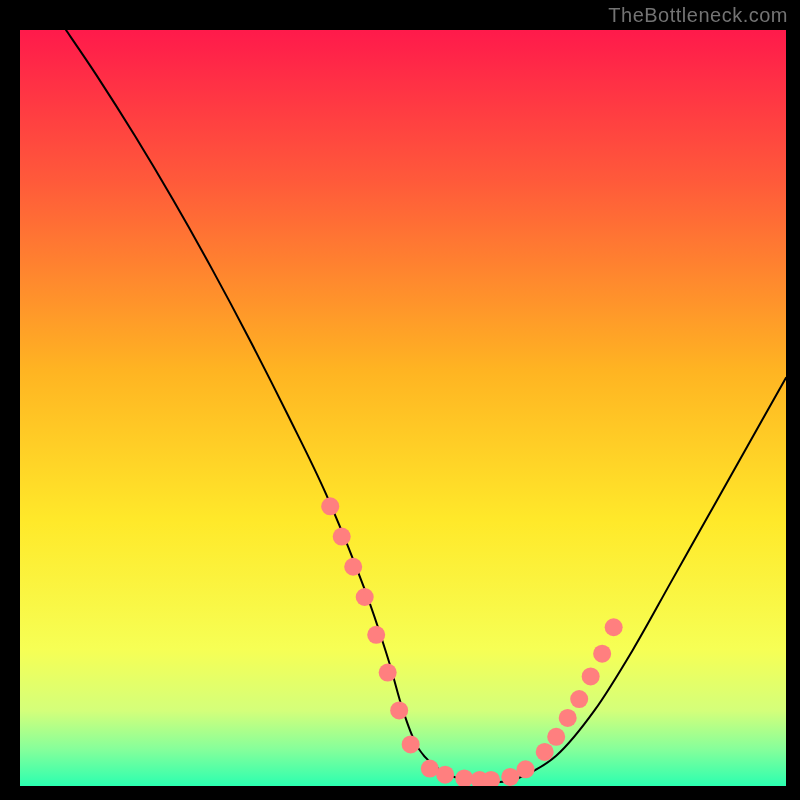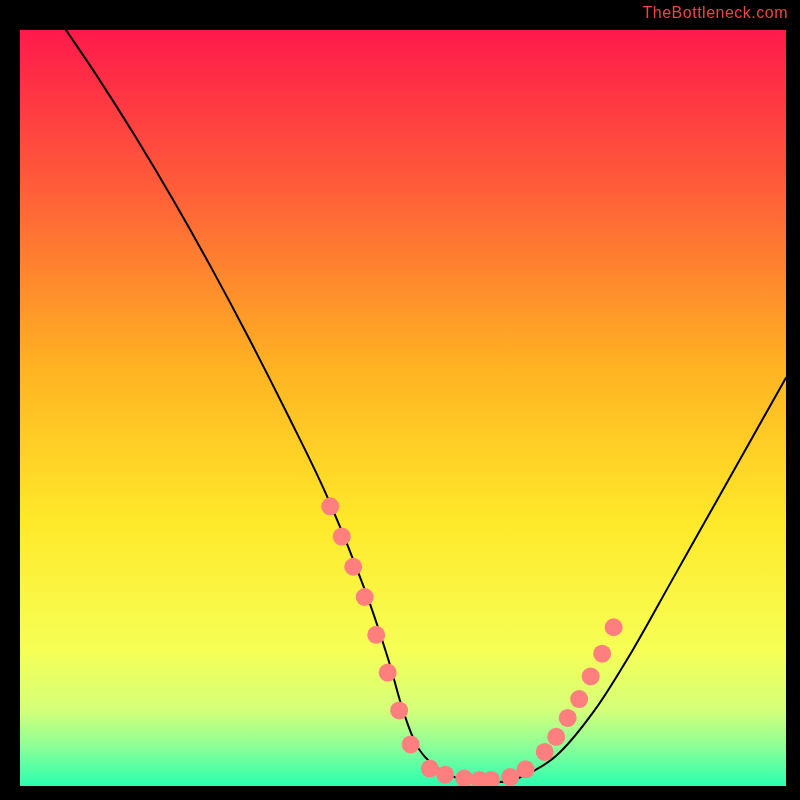--- a/index.html
+++ b/index.html
@@ -14,22 +14,22 @@
   .stage {
     position: relative;
     width: 800px;
     height: 800px;
     background: #000;
   }
   .watermark {
     position: absolute;
     top: 4px;
     right: 12px;
-    color: #ef4444;
-    font-size: 16px;
+    color: #737373;
+    font-size: 20px;
     font-weight: 400;
     letter-spacing: 0.5px;
     z-index: 50;
   }
   svg {
     position: absolute;
     left: 0;
     top: 0;
   }
 </style>

